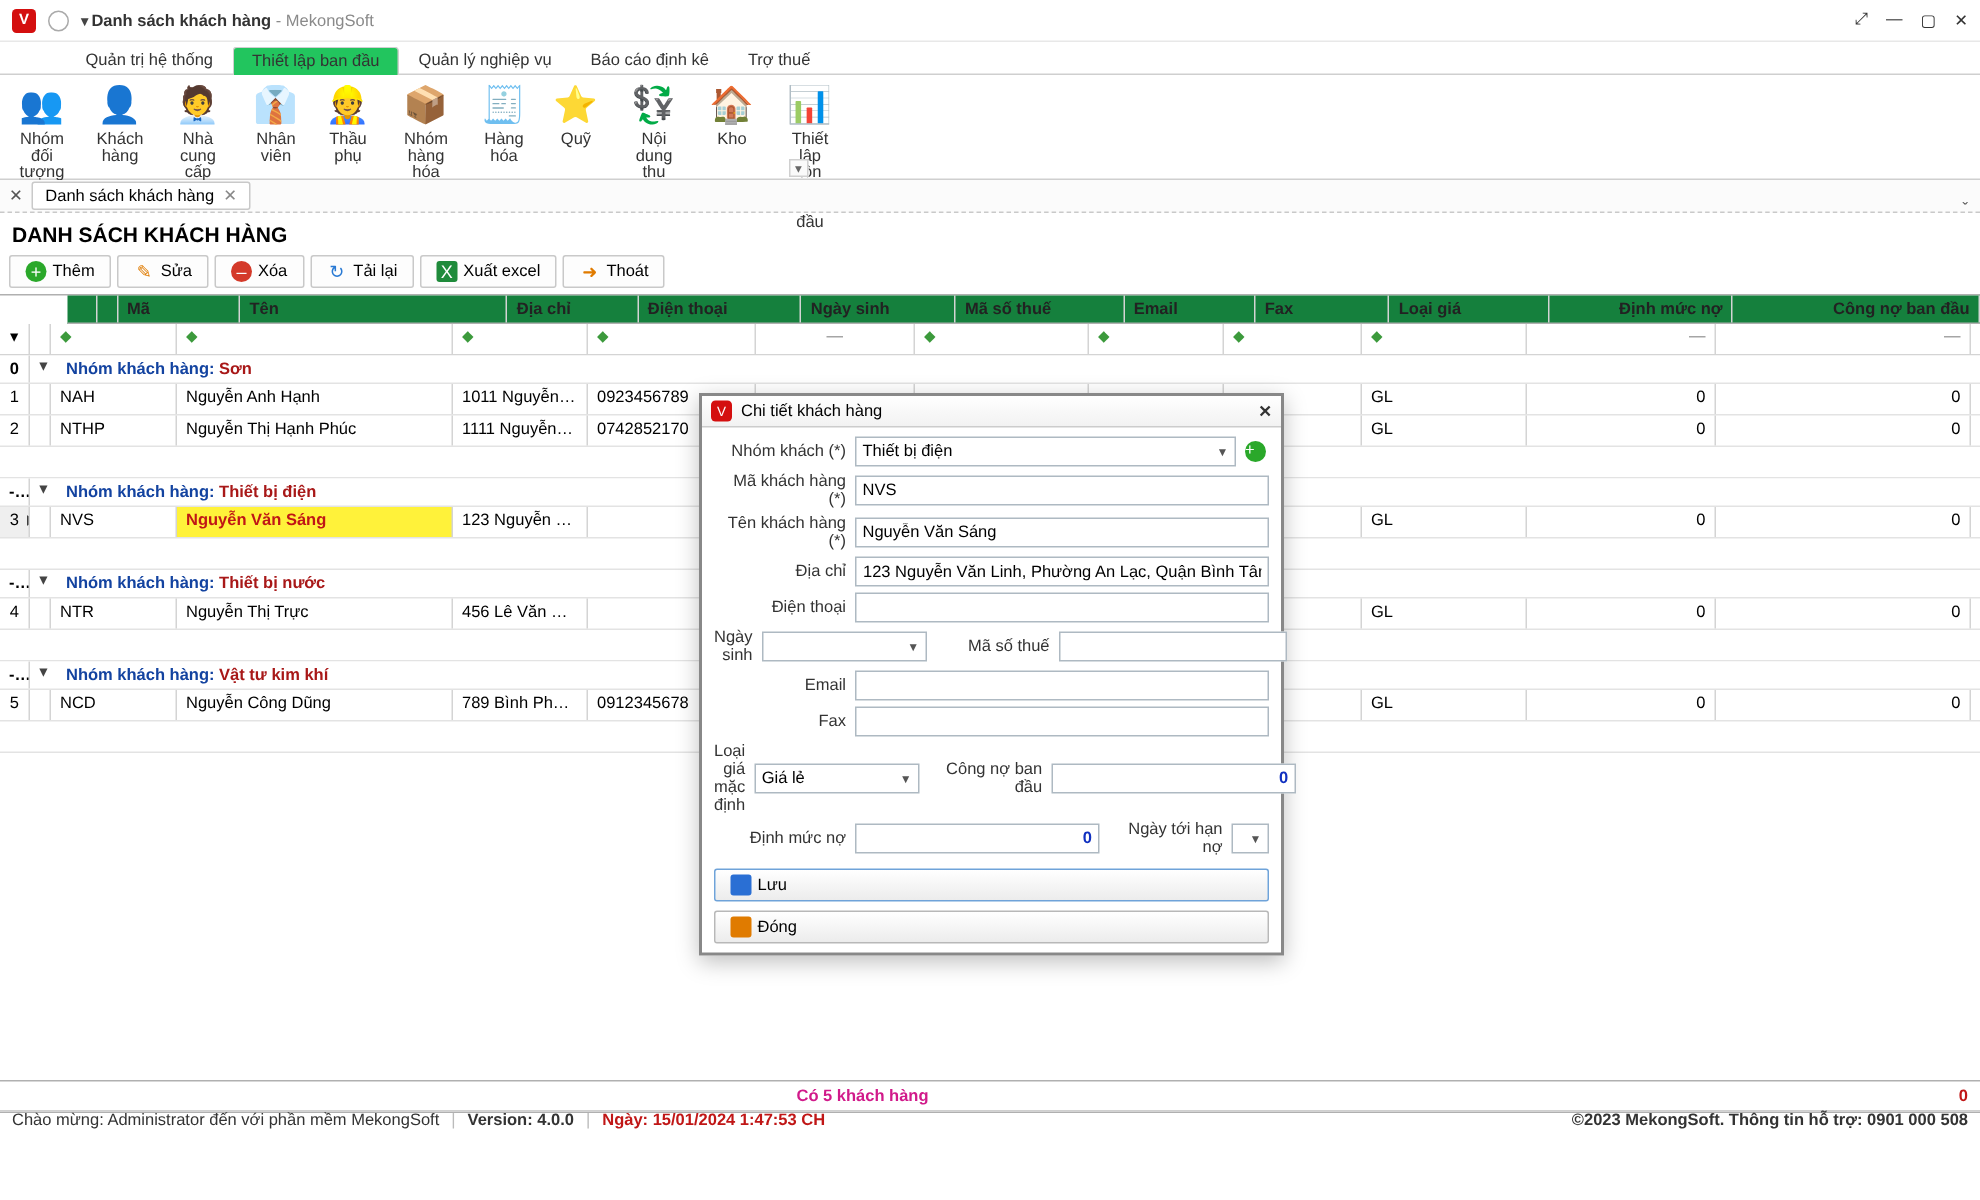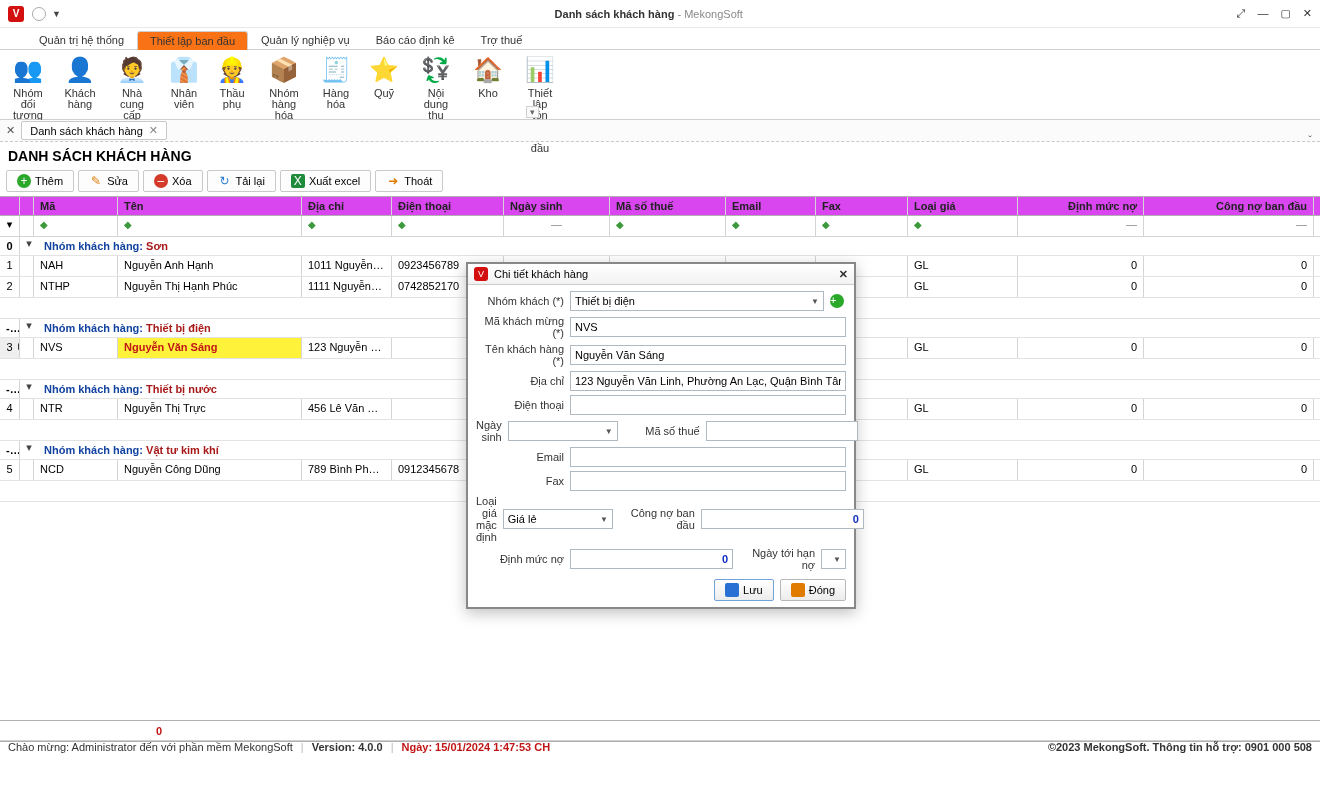--- a/index.html
+++ b/index.html
@@ -1,28 +1,28 @@
 <!DOCTYPE html>
 <html><head>
 <meta charset="utf-8">
 <style>
 *{box-sizing:border-box;margin:0;padding:0;font-family:Tahoma,Arial,sans-serif;font-size:11px;}
 body{background:#fff;width:1320px;height:800px;overflow:hidden;position:relative;}
 .titlebar{height:28px;display:flex;align-items:center;padding:0 8px;border-bottom:1px solid #e8e8e8;}
 .titlebar .app-icon{width:16px;height:16px;background:#d40f0f;border-radius:3px;display:inline-flex;align-items:center;justify-content:center;color:#fff;font-weight:bold;font-size:10px;}
 .titlebar .circle{width:14px;height:14px;border:1px solid #aaa;border-radius:50%;margin-left:8px;}
 .titlebar .caret{margin-left:6px;color:#444;font-size:9px;}
-.titlebar .title-center{flex:1;text-align:center;color:#333;}
+.titlebar .title-center{flex:1;text-align:left;color:#333;}
 .titlebar .title-center .app{color:#8a8a8a;}
 .titlebar .wincontrols{display:flex;gap:12px;color:#333;font-size:12px;}
 .titlebar .wincontrols span{cursor:pointer;}
 
-.ribbon-tabs{display:flex;align-items:flex-end;height:22px;border-bottom:1px solid #cfcfcf;padding-left:26px;}
+.ribbon-tabs{display:flex;align-items:flex-end;height:22px;border-bottom:1px solid #cfcfcf;padding-left:44px;}
 .ribbon-tabs .tab{padding:3px 12px;border:1px solid transparent;border-bottom:none;color:#333;cursor:pointer;}
-.ribbon-tabs .tab.active{border-color:#cfcfcf;background:#f97316;border-top-left-radius:3px;border-top-right-radius:3px;position:relative;top:1px;}
+.ribbon-tabs .tab.active{border-color:#cfcfcf;background:#22c55e;border-top-left-radius:3px;border-top-right-radius:3px;position:relative;top:1px;}
 
 .ribbon{display:flex;height:70px;border-bottom:1px solid #cfcfcf;position:relative;}
 .ribbon .item{width:48px;text-align:center;padding-top:4px;color:#333;cursor:pointer;}
 .ribbon .item.wide{width:56px;}
 .ribbon .item .ico{width:32px;height:32px;margin:0 auto 2px;display:flex;align-items:center;justify-content:center;font-size:24px;}
 .ribbon .item .lbl{line-height:11px;}
 .ribbon .group-label{position:absolute;bottom:0;left:0;width:540px;text-align:center;color:#7d7d7d;font-size:10px;border-top:1px solid #e5e5e5;padding:2px 0;}
 .ribbon .expander{position:absolute;bottom:1px;left:526px;font-size:9px;color:#666;border:1px solid #d0d0d0;padding:0 3px;background:#fafafa;}
 
 .doctabs{display:flex;align-items:center;height:22px;border-bottom:1px dashed #c9c9c9;background:#fbfbfb;position:relative;}
@@ -36,21 +36,21 @@
 .toolbar .btn{border:1px solid #c9c9c9;background:#fdfdfd;padding:3px 10px;display:flex;align-items:center;gap:4px;cursor:pointer;border-radius:2px;}
 .toolbar .btn .i{width:14px;height:14px;display:inline-flex;align-items:center;justify-content:center;font-size:12px;}
 .i-add{background:#2aa82a;color:#fff;border-radius:50%;}
 .i-edit{color:#e07b00;}
 .i-del{background:#d43a2a;color:#fff;border-radius:50%;}
 .i-reload{color:#2a7ad4;}
 .i-excel{background:#1f8b3b;color:#fff;border-radius:2px;font-size:9px;}
 .i-exit{color:#e07b00;}
 
 .grid{border-top:1px solid #b0b0b0;}
-.grid .hdr{display:flex;background:#d946ef;border-bottom:1px solid #b0b0b0;}
+.grid .hdr{display:flex;background:#15803d;border-bottom:1px solid #b0b0b0;margin-left:45px;}
 .grid .cell{border-right:1px solid #d4d4d4;padding:3px 6px;overflow:hidden;white-space:nowrap;text-overflow:ellipsis;}
 .grid .hdr .cell{font-weight:bold;color:#222;}
 .grid .filter{display:flex;border-bottom:1px solid #d4d4d4;}
 .grid .filter .cell{height:20px;padding:2px 6px;}
 .grid .filter .fglyph{color:#3c9a3c;font-size:10px;}
 .grid .row{display:flex;border-bottom:1px solid #e3e3e3;}
 .grid .row .cell{height:20px;}
 .grid .grp{display:flex;border-bottom:1px solid #e3e3e3;background:#fff;}
 .grid .grp .gcell{padding:3px 6px;color:#1343a0;font-weight:bold;}
 .grid .grp .gcell .name{color:#1343a0;}
@@ -94,21 +94,21 @@
 .dialog .body{padding:6px 8px;}
 .dialog .frow{display:flex;align-items:center;margin-bottom:4px;gap:4px;}
 .dialog .frow label{width:90px;text-align:right;color:#333;padding-right:2px;}
 .dialog .frow input,.dialog .frow .sel{flex:1;border:1px solid #aeb9c2;height:20px;padding:0 4px;background:#fff;}
 .dialog .frow .sel{display:flex;align-items:center;justify-content:space-between;cursor:pointer;}
 .dialog .frow .sel .car{font-size:8px;color:#555;}
 .dialog .frow .add{width:18px;height:20px;display:flex;align-items:center;justify-content:center;background:#fff;border:none;}
 .dialog .frow .half{display:flex;gap:4px;align-items:center;}
 .dialog .frow .half label{width:80px;}
 .dialog .num{text-align:right;color:#1030c0;font-weight:bold;}
-.dialog .btns{display:flex;justify-content:flex-end;gap:6px;padding-top:4px;}
+.dialog .btns{display:flex;justify-content:flex-end;gap:6px;padding-top:4px;flex-direction:column;}
 .dialog .btns .b{border:1px solid #b8b8b8;background:linear-gradient(#fff,#ececec);padding:3px 10px;display:flex;align-items:center;gap:4px;cursor:pointer;border-radius:2px;}
 .dialog .btns .b .ii{width:14px;height:14px;display:inline-block;}
 .dialog .btns .b.save{border-color:#6fa3d9;}
 .ii-save{background:#2a6fd4;border-radius:2px;}
 .ii-close{background:#e07b00;border-radius:2px;}
 </style>
 </head>
 <body>
 
 <div class="titlebar">
@@ -349,20 +349,21 @@
         <div class="cell c-fax"></div>
         <div class="cell c-lg">GL</div>
         <div class="cell c-dm">0</div>
         <div class="cell c-cn">0</div>
       </div>
       <div class="summary">Có 1 khách hàng</div>
     </div>
 </div>
 
 <div class="total-bar">
+  <div class="tot-l">Có 5 khách hàng</div>
   <div class="tot-r">0</div>
 </div>
 
 <div class="statusbar">
   <span>Chào mừng: Administrator đến với phần mềm MekongSoft</span>
   <span class="sep">|</span>
   <span class="ver"><span>Version:</span> <span>4.0.0</span></span>
   <span class="sep">|</span>
   <span class="date"><span>Ngày:</span> <span>15/01/2024 1:47:53 CH</span></span>
   <span class="right">©2023 MekongSoft. Thông tin hỗ trợ: 0901 000 508</span>
@@ -379,21 +380,21 @@
       <label>Nhóm khách (*)</label>
       <div class="sel">
           <span>Thiết bị điện</span>
           <span class="car">▼</span>
         </div>
       <span class="add">
           <span class="i i-add" style="width:14px;height:14px;font-size:11px">+</span>
         </span>
     </div>
     <div class="frow">
-        <label>Mã khách mừng (*)</label>
+        <label>Mã khách hàng (*)</label>
         <input value="NVS" style="">
       </div>
     <div class="frow">
         <label>Tên khách hàng (*)</label>
         <input value="Nguyễn Văn Sáng" style="">
       </div>
     <div class="frow">
         <label>Địa chỉ</label>
         <input value="123 Nguyễn Văn Linh, Phường An Lạc, Quận Bình Tân, Thành phố Hồ" style="">
       </div>

